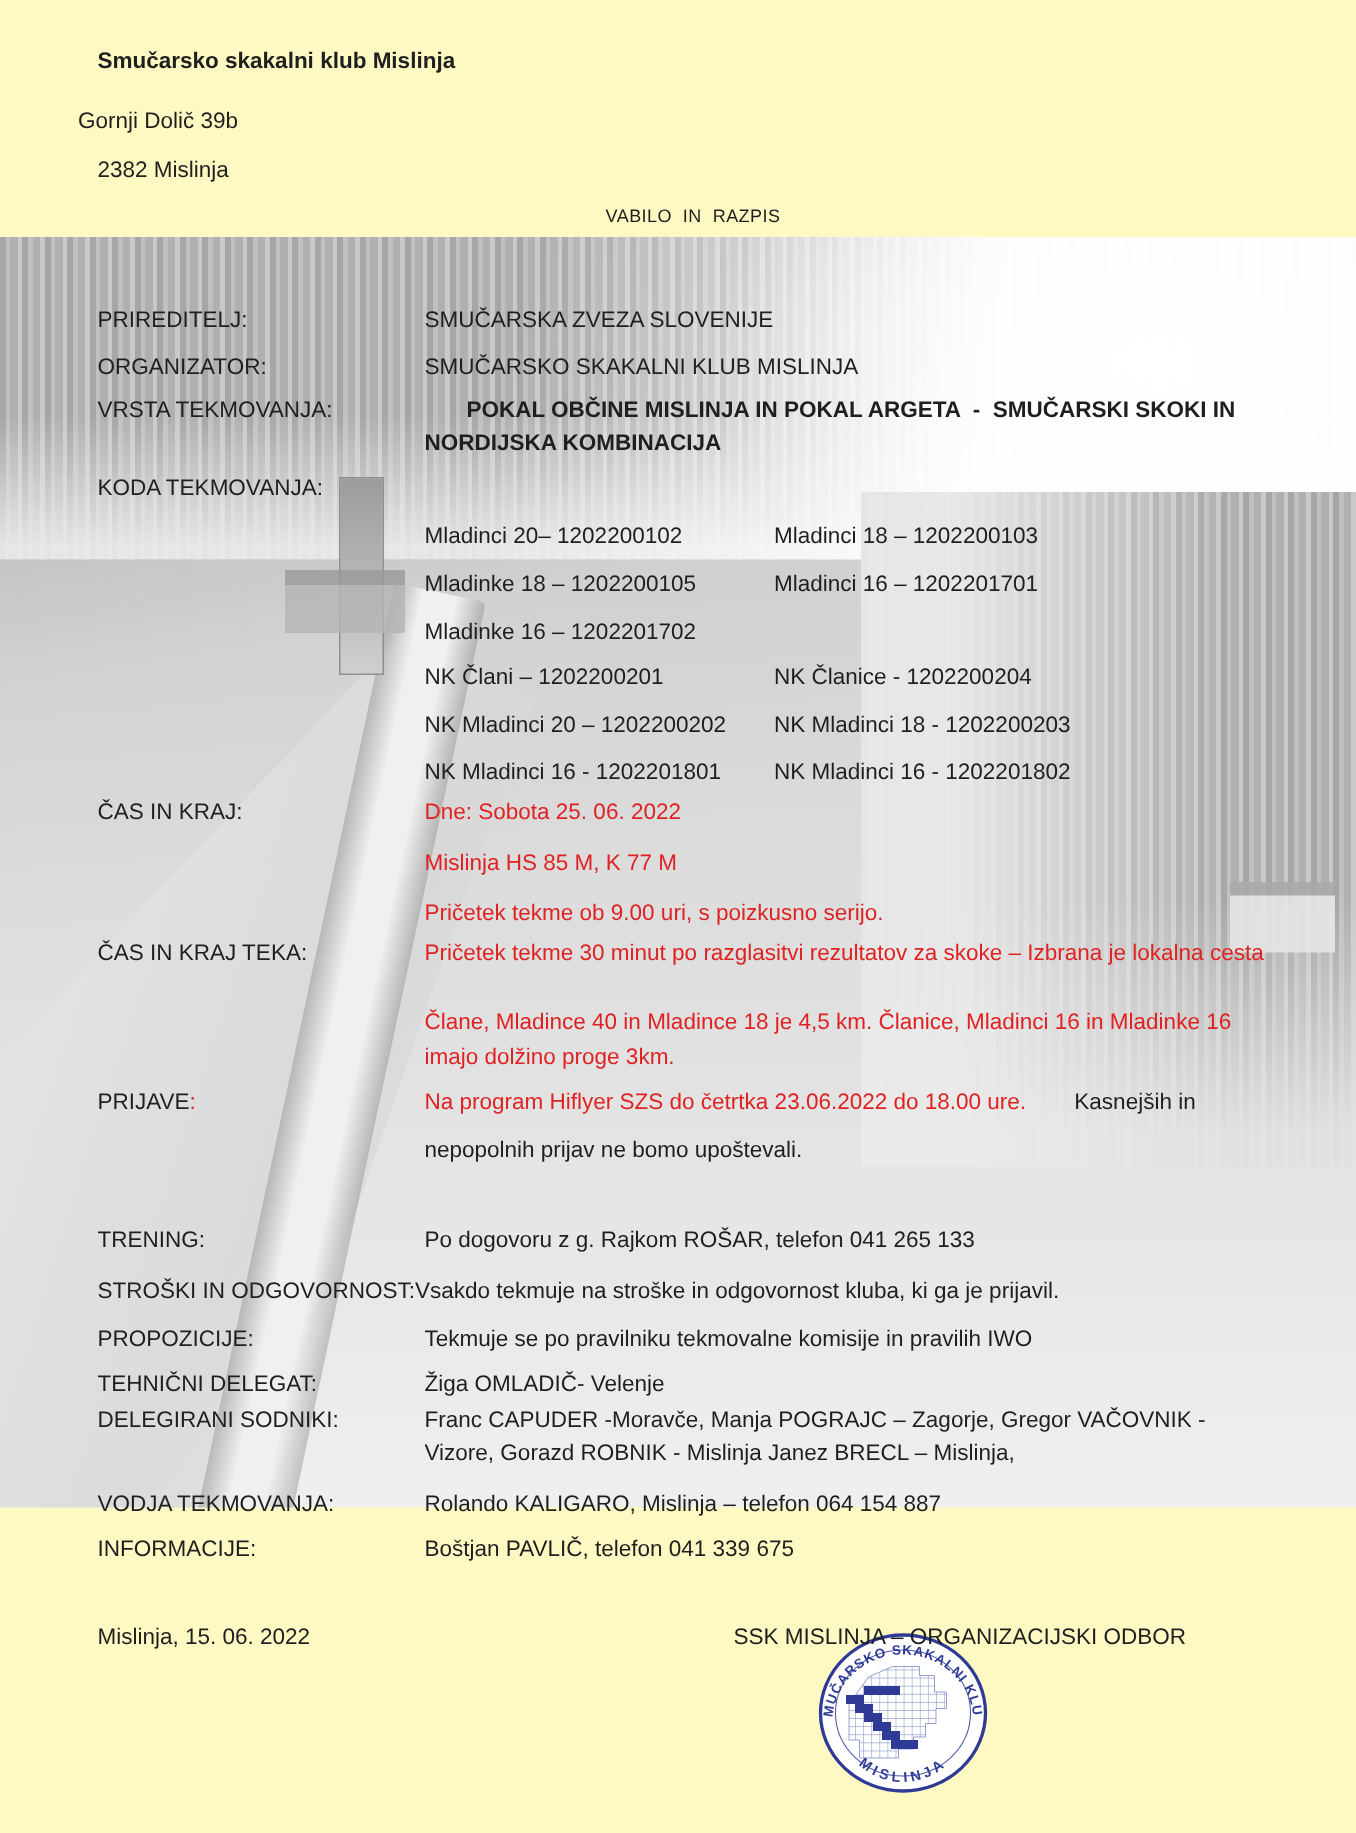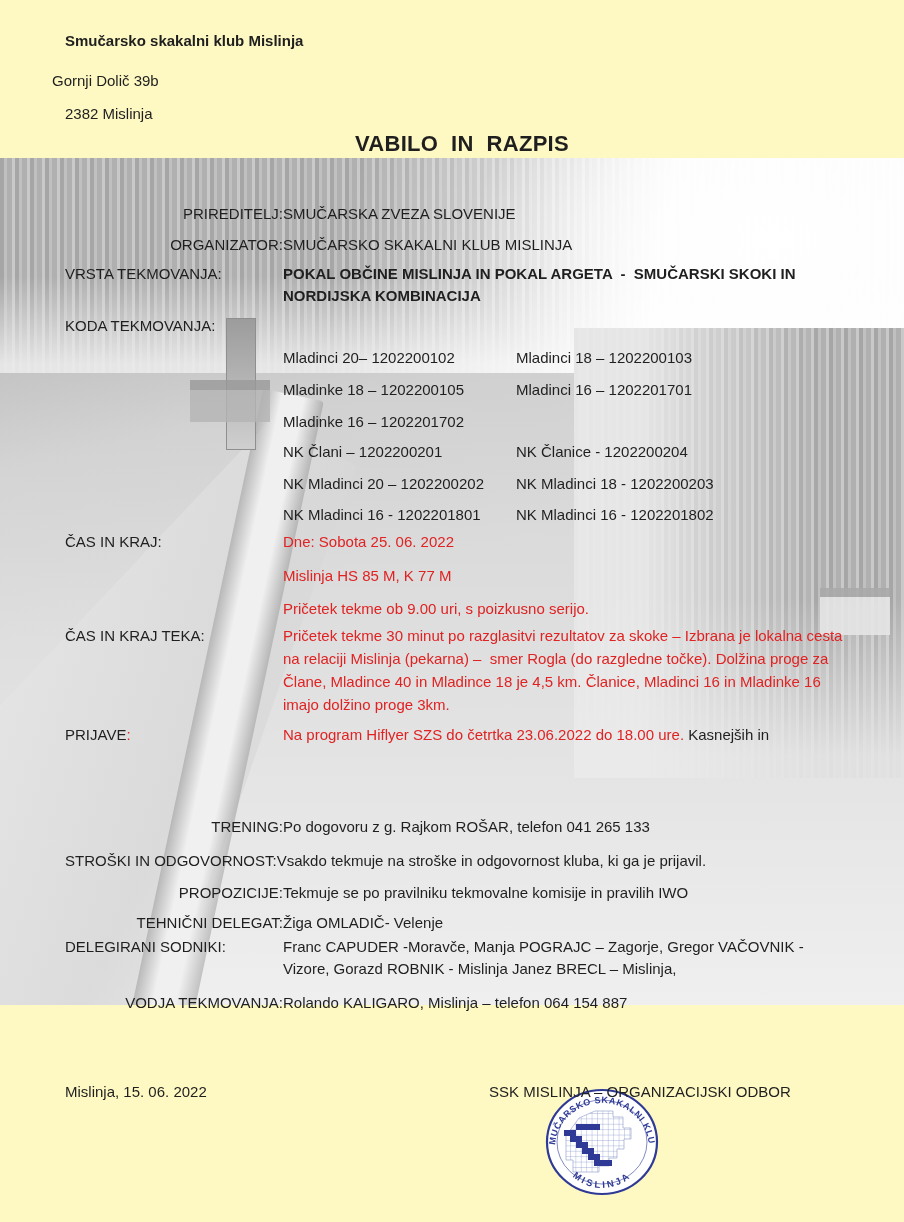--- a/index.html
+++ b/index.html
@@ -33,24 +33,24 @@
   .tower{position:absolute;left:226px;top:160px;width:28px;height:130px;
     background:linear-gradient(180deg,#9c9c9c,#cfcfcf);border:1px solid #8f8f8f;}
   .building-l{position:absolute;left:190px;top:222px;width:80px;height:32px;background:#b5b5b5;
     border-top:10px solid #9a9a9a;opacity:.8;}
   .building-r{position:absolute;left:820px;top:430px;width:70px;height:38px;background:#e6e6e6;
     border-top:9px solid #aaaaaa;opacity:.9;}
   
   .abs{position:absolute;white-space:nowrap;}
   .b{font-weight:bold;}
   .red{color:#e02222;}
-  .pre{white-space:pre;}
-  .lab{display:inline-block;width:218px;text-align:right;}
+  .pre{white-space:pre;margin-left:28px;}
+  .lab{display:inline-block;width:218px;}
   .c1{display:inline-block;width:233px;}
-  .title{position:absolute;left:20px;right:0;text-align:center;font-weight:bold;font-size:22px;white-space:pre;letter-spacing:.3px;}
+  .title{position:absolute;left:20px;right:0;text-align:center;font-weight:normal;font-size:12px;white-space:pre;letter-spacing:.3px;}
   .footer-org{z-index:2;}
   .logo-wrap{position:absolute;left:543px;top:1086px;width:118px;height:112px;z-index:1;}
 </style>
 </head>
 <body>
 
 <div class="page">
 
   <div class="photo">
     <div class="photo-base"></div>
@@ -101,48 +101,51 @@
     <span class="c1">NK Mladinci 16 - 1202201801</span><span>NK Mladinci 16 - 1202201802</span>
   </div>
 
   <div class="abs" style="left:65px;top:532px">ČAS IN KRAJ:</div>
   <div class="abs red" style="left:283px;top:532px">Dne: Sobota 25. 06. 2022</div>
   <div class="abs red" style="left:283px;top:566px">Mislinja HS 85 M, K 77 M</div>
   <div class="abs red" style="left:283px;top:599px">Pričetek tekme ob 9.00 uri, s poizkusno serijo.</div>
 
   <div class="abs" style="left:65px;top:626px">ČAS IN KRAJ TEKA:</div>
   <div class="abs red" style="left:283px;top:626px">Pričetek tekme 30 minut po razglasitvi rezultatov za skoke – Izbrana je lokalna cesta</div>
-  <div class="abs red pre" style="left:283px;top:649px">na relaciji Mislinja (pekarna) –  smer Rogla (do razgledne točke). Dolžina proge za</div>
   <div class="abs red" style="left:283px;top:672px">Člane, Mladince 40 in Mladince 18 je 4,5 km. Članice, Mladinci 16 in Mladinke 16</div>
   <div class="abs red" style="left:283px;top:695px">imajo dolžino proge 3km.</div>
 
   <div class="abs" style="left:65px;top:725px">
     <span>PRIJAVE</span><span class="red">:</span>
   </div>
   <div class="abs" style="left:283px;top:725px">
     <span class="red">Na program Hiflyer SZS do četrtka 23.06.2022 do 18.00 ure.</span><span class="pre"> Kasnejših in</span>
   </div>
+  <div class="abs" style="left:283px;top:757px">nepopolnih prijav ne bomo upoštevali.</div>
 
   <div class="abs" style="left:65px;top:817px">
     <span class="lab">TRENING:</span><span>Po dogovoru z g. Rajkom ROŠAR, telefon 041 265 133</span>
   </div>
   <div class="abs" style="left:65px;top:851px">
     <span>STROŠKI IN ODGOVORNOST:</span><span>Vsakdo tekmuje na stroške in odgovornost kluba, ki ga je prijavil.</span>
   </div>
   <div class="abs" style="left:65px;top:883px">
     <span class="lab">PROPOZICIJE:</span><span>Tekmuje se po pravilniku tekmovalne komisije in pravilih IWO</span>
   </div>
   <div class="abs" style="left:65px;top:913px">
     <span class="lab">TEHNIČNI DELEGAT:</span><span>Žiga OMLADIČ- Velenje</span>
   </div>
   <div class="abs" style="left:65px;top:937px">DELEGIRANI SODNIKI:</div>
   <div class="abs" style="left:283px;top:937px">Franc CAPUDER -Moravče, Manja POGRAJC – Zagorje, Gregor VAČOVNIK -</div>
   <div class="abs" style="left:283px;top:959px">Vizore, Gorazd ROBNIK - Mislinja Janez BRECL – Mislinja,</div>
   <div class="abs" style="left:65px;top:993px">
     <span class="lab">VODJA TEKMOVANJA:</span><span>Rolando KALIGARO, Mislinja – telefon 064 154 887</span>
+  </div>
+  <div class="abs" style="left:65px;top:1023px">
+    <span class="lab">INFORMACIJE:</span><span>Boštjan PAVLIČ, telefon 041 339 675</span>
   </div>
 
   <div class="abs" style="left:65px;top:1082px">Mislinja, 15. 06. 2022</div>
   <div class="abs footer-org" style="left:489px;top:1082px">SSK MISLINJA – ORGANIZACIJSKI ODBOR</div>
 
   <div class="logo-wrap">
     <svg viewBox="0 0 118 112" width="118" height="112">
       <defs>
         <pattern id="lg-grid" width="5.4" height="5.4" patternUnits="userSpaceOnUse">
           <path d="M5.4 0H0V5.4" fill="none" stroke="#93a0cf" stroke-width="0.8"></path>

